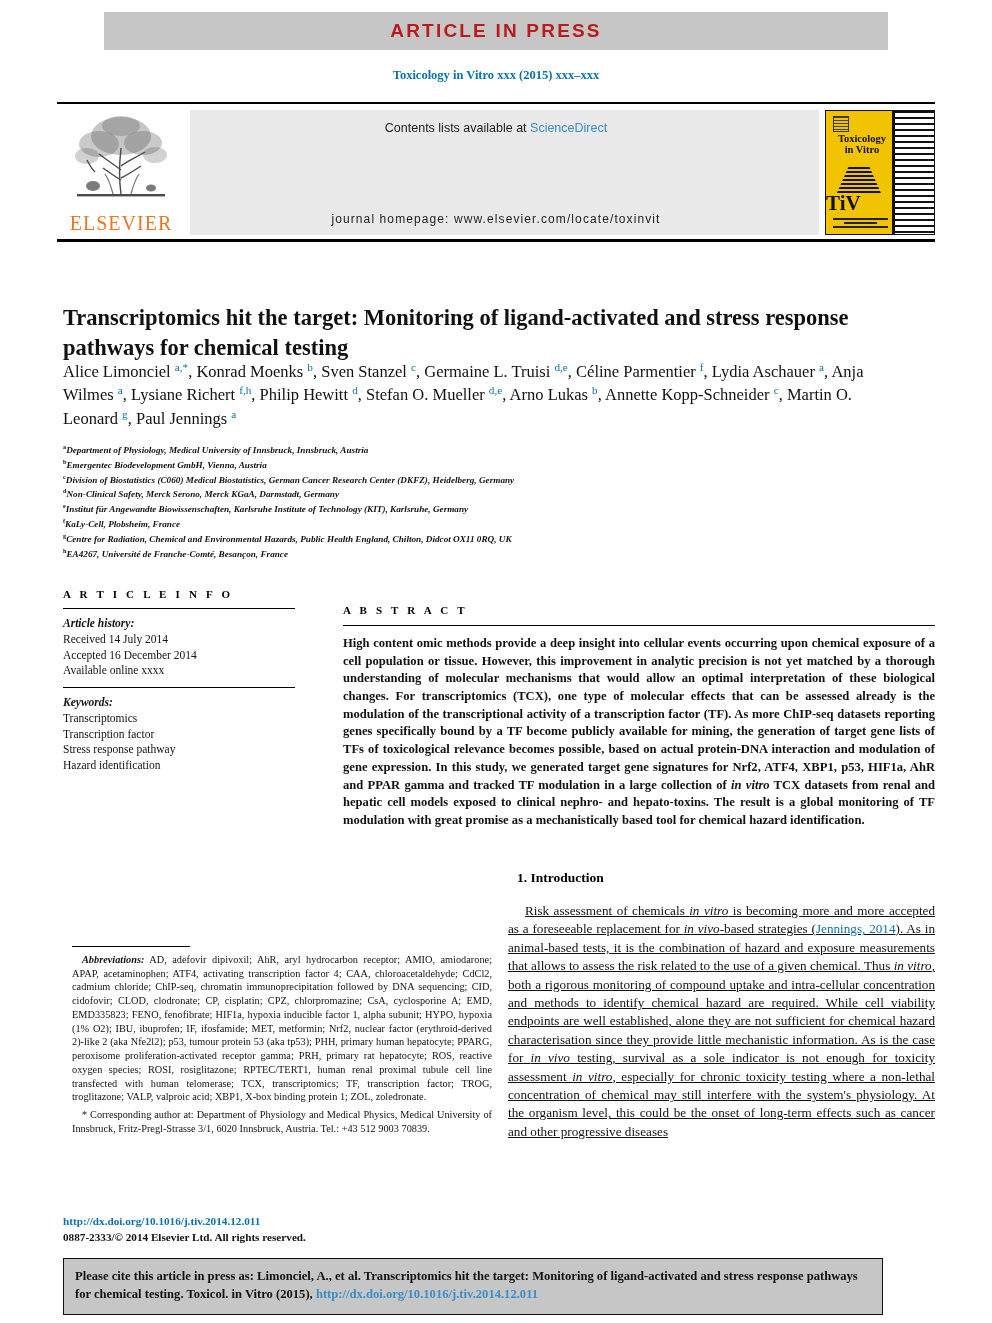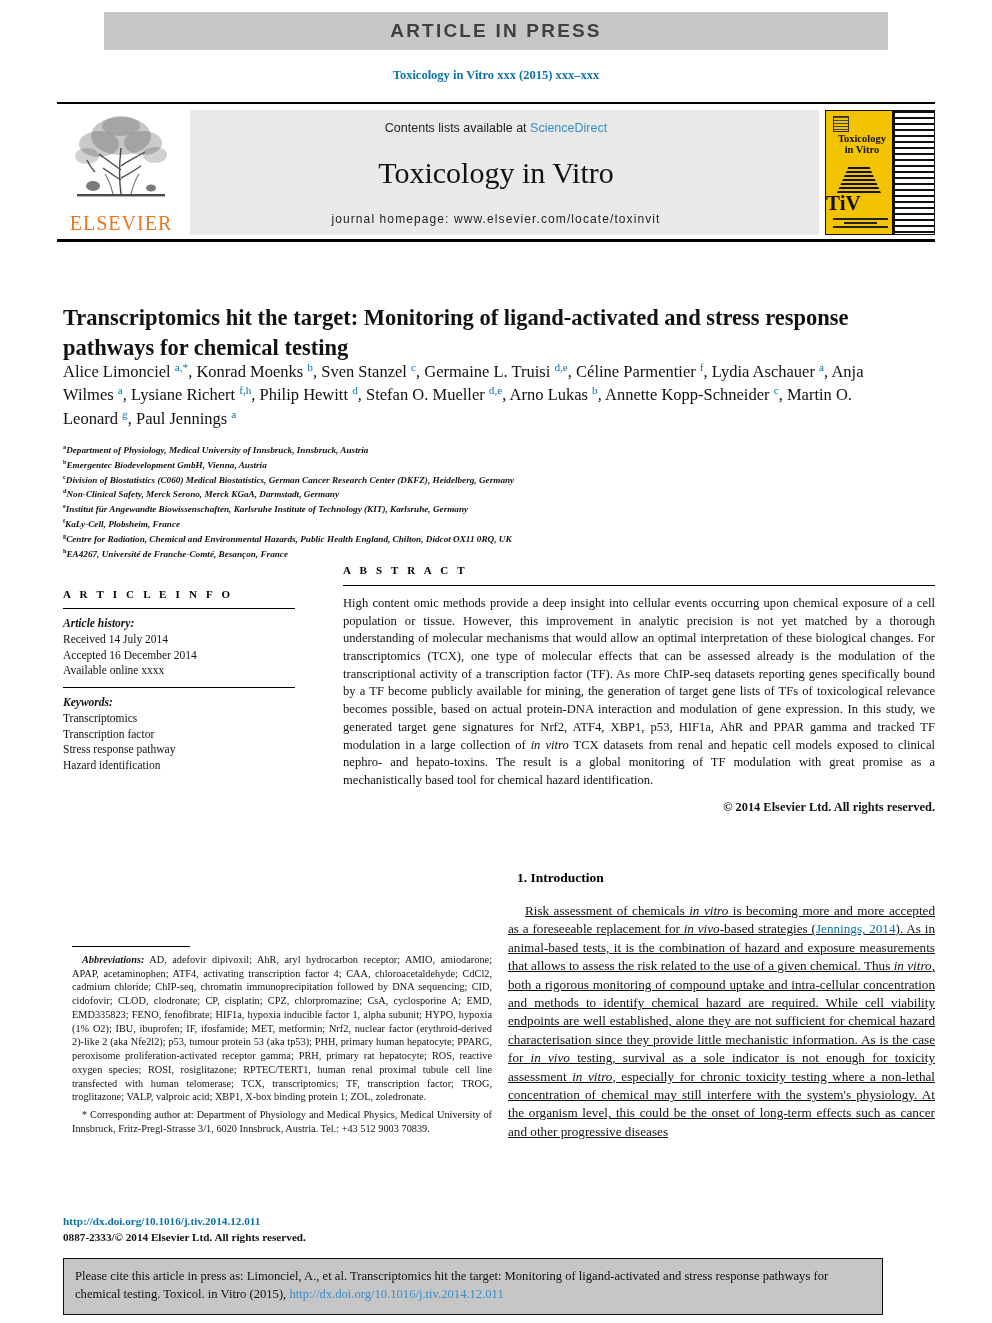--- a/index.html
+++ b/index.html
@@ -26,21 +26,21 @@
     background: #c6c6c6;
     display: flex;
     align-items: center;
     justify-content: center;
   }
   .press-banner-text {
     font-family: "Liberation Sans", sans-serif;
     font-weight: bold;
     font-size: 19px;
     letter-spacing: 2.2px;
-    color: #404040;
+    color: #b91c1c;
   }
 
   
   .journal-ref {
     position: absolute;
     left: 0;
     top: 68px;
     width: 992px;
     text-align: center;
     font-family: "Liberation Serif", serif;
@@ -262,33 +262,34 @@
     font-family: "Liberation Serif", serif;
     font-size: 11.5px;
     line-height: 1.37;
     color: #111;
   }
   .info-body .lbl { font-style: italic; font-weight: bold; }
 
   .abstract-col {
     position: absolute;
     left: 343px;
-    top: 564px;
+    top: 604px;
     width: 592px;
   }
   .abstract-rule {
     border-top: 1.6px solid #000;
     margin: 9px 0 9px 0;
   }
   .abstract-body {
     font-family: "Liberation Serif", serif;
     font-size: 12.6px;
     line-height: 1.405;
     text-align: justify;
     color: #111;
+    font-weight: bold;
   }
   .copyright-line {
     margin-top: 10px;
     text-align: right;
     font-family: "Liberation Serif", serif;
     font-size: 12.4px;
     font-weight: bold;
     color: #111;
   }
 
@@ -361,20 +362,21 @@
     top: 1258px;
     width: 820px;
     border: 1.5px solid #111;
     background: #c6c6c6;
     box-sizing: border-box;
     padding: 9px 11px 10px 11px;
     font-family: "Liberation Serif", serif;
     font-size: 12.6px;
     line-height: 1.42;
     color: #111;
+    font-weight: bold;
   }
   .cite-box .cite-link { color: #3a8ec9; }
   em.it { font-style: italic; }
 </style>
 </head>
 <body>
 
 <div class="press-banner">
   <span class="press-banner-text">ARTICLE IN PRESS</span>
 </div>
@@ -411,21 +413,20 @@
         <ellipse cx="82" cy="78" rx="5" ry="3.6"></ellipse>
       </g>
     </svg>
     <div class="elsevier-word">ELSEVIER</div>
   </div>
 
   <div class="contents-box">
     <div class="contents-line">
       <span>Contents lists available at </span><span class="sd-link">ScienceDirect</span>
     </div>
-    <div class="journal-title">Toxicology in Vitro</div>
     <div class="homepage-line">journal homepage: www.elsevier.com/locate/toxinvit</div>
   </div>
 
   <div class="cover-thumb">
     <div class="cover-left"></div>
     <div class="cover-rule-col"></div>
     <div class="cover-divider"></div>
     <div class="cover-logo-sq"></div>
     <div class="cover-title">
       <span>Toxicology</span><br>
@@ -474,21 +475,20 @@
     <span>Transcription factor</span><br>
     <span>Stress response pathway</span><br>
     <span>Hazard identification</span>
   </div>
 </div>
 
 <div class="abstract-col">
   <div class="sec-head">A B S T R A C T</div>
   <div class="abstract-rule"></div>
   <div class="abstract-body">High content omic methods provide a deep insight into cellular events occurring upon chemical exposure of a cell population or tissue. However, this improvement in analytic precision is not yet matched by a thorough understanding of molecular mechanisms that would allow an optimal interpretation of these biological changes. For transcriptomics (TCX), one type of molecular effects that can be assessed already is the modulation of the transcriptional activity of a transcription factor (TF). As more ChIP-seq datasets reporting genes specifically bound by a TF become publicly available for mining, the generation of target gene lists of TFs of toxicological relevance becomes possible, based on actual protein-DNA interaction and modulation of gene expression. In this study, we generated target gene signatures for Nrf2, ATF4, XBP1, p53, HIF1a, AhR and PPAR gamma and tracked TF modulation in a large collection of <em class="it">in vitro</em> TCX datasets from renal and hepatic cell models exposed to clinical nephro- and hepato-toxins. The result is a global monitoring of TF modulation with great promise as a mechanistically based tool for chemical hazard identification.</div>
-  <div class="copyright-line">© 2014 Elsevier Ltd. All rights reserved.</div>
 </div>
 
 <div class="footnote-col">
   <div class="footnote-rule"></div>
   <div class="footnote-body">
     <span style="display:inline-block;width:10px"></span><span class="lbl">Abbreviations:</span><span> AD, adefovir dipivoxil; AhR, aryl hydrocarbon receptor; AMIO, amiodarone; APAP, acetaminophen; ATF4, activating transcription factor 4; CAA, chloroacetaldehyde; CdCl2, cadmium chloride; ChIP-seq, chromatin immunoprecipitation followed by DNA sequencing; CID, cidofovir; CLOD, clodronate; CP, cisplatin; CPZ, chlorpromazine; CsA, cyclosporine A; EMD, EMD335823; FENO, fenofibrate; HIF1a, hypoxia inducible factor 1, alpha subunit; HYPO, hypoxia (1% O2); IBU, ibuprofen; IF, ifosfamide; MET, metformin; Nrf2, nuclear factor (erythroid-derived 2)-like 2 (aka Nfe2l2); p53, tumour protein 53 (aka tp53); PHH, primary human hepatocyte; PPARG, peroxisome proliferation-activated receptor gamma; PRH, primary rat hepatocyte; ROS, reactive oxygen species; ROSI, rosiglitazone; RPTEC/TERT1, human renal proximal tubule cell line transfected with human telomerase; TCX, transcriptomics; TF, transcription factor; TROG, troglitazone; VALP, valproic acid; XBP1, X-box binding protein 1; ZOL, zoledronate.</span>
   </div>
   <div class="footnote-body footnote-para">
     <span>*</span><span> Corresponding author at: Department of Physiology and Medical Physics, Medical University of Innsbruck, Fritz-Pregl-Strasse 3/1, 6020 Innsbruck, Austria. Tel.: +43 512 9003 70839.</span>
   </div>

